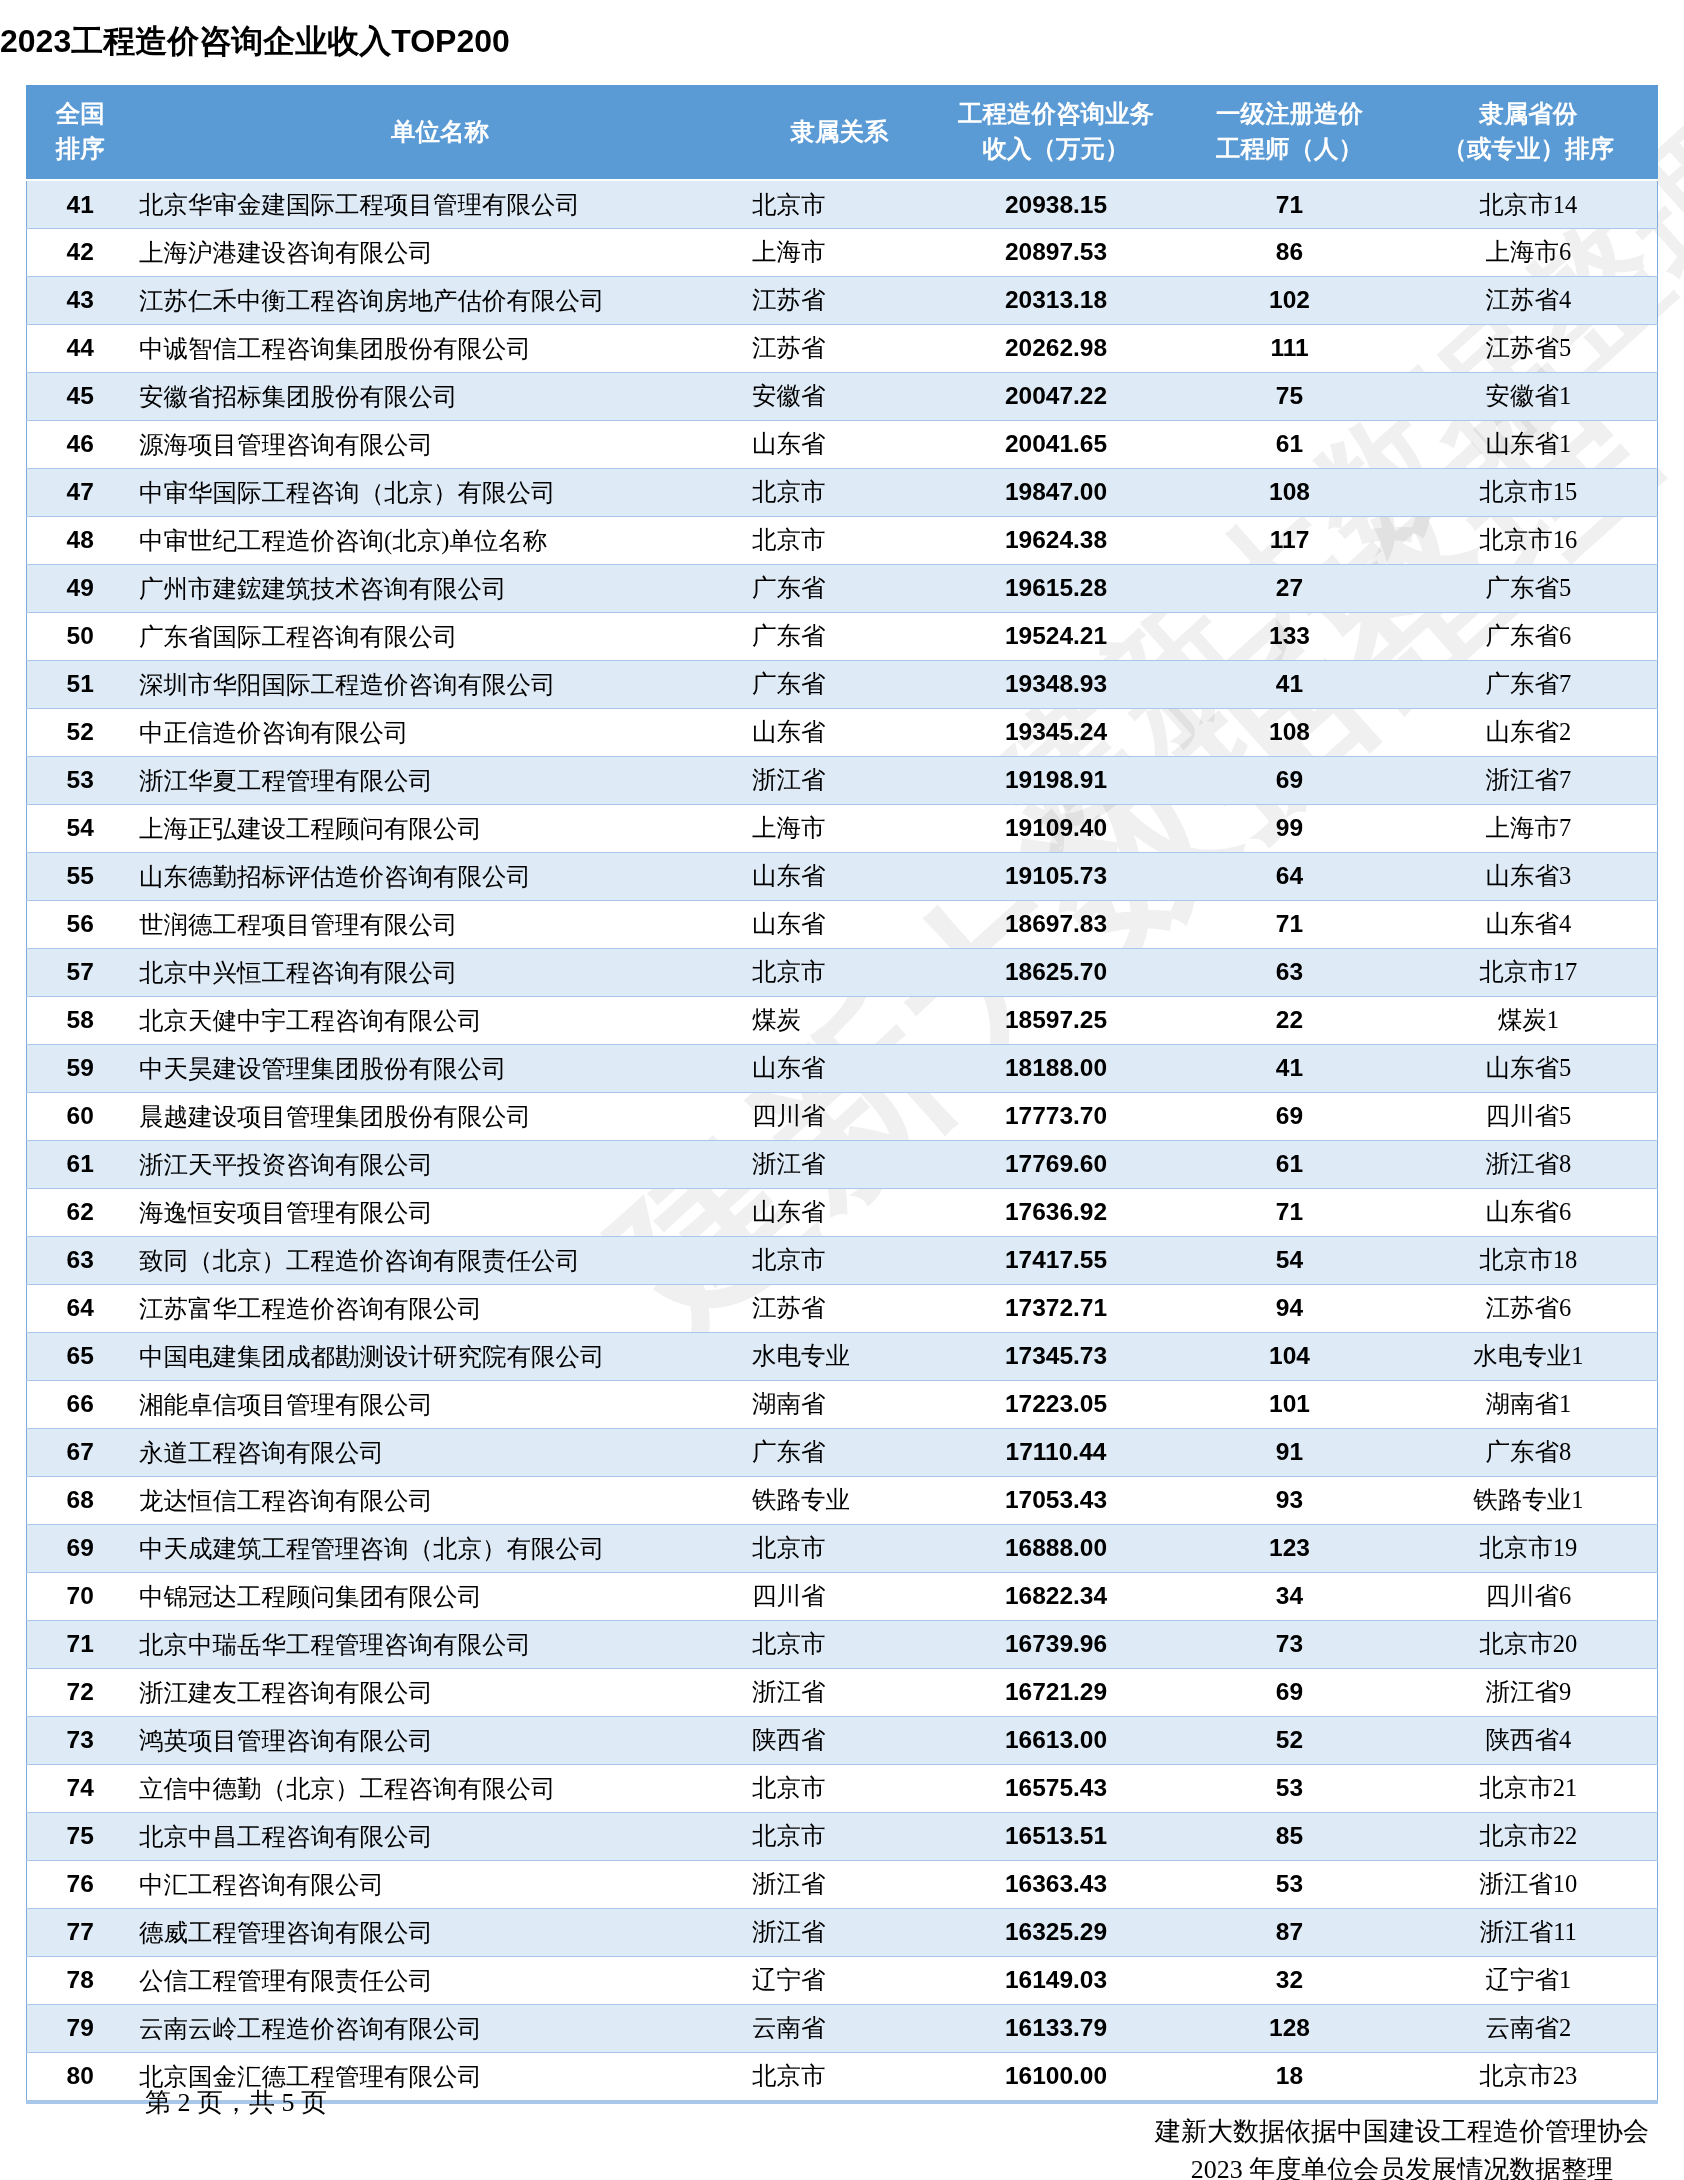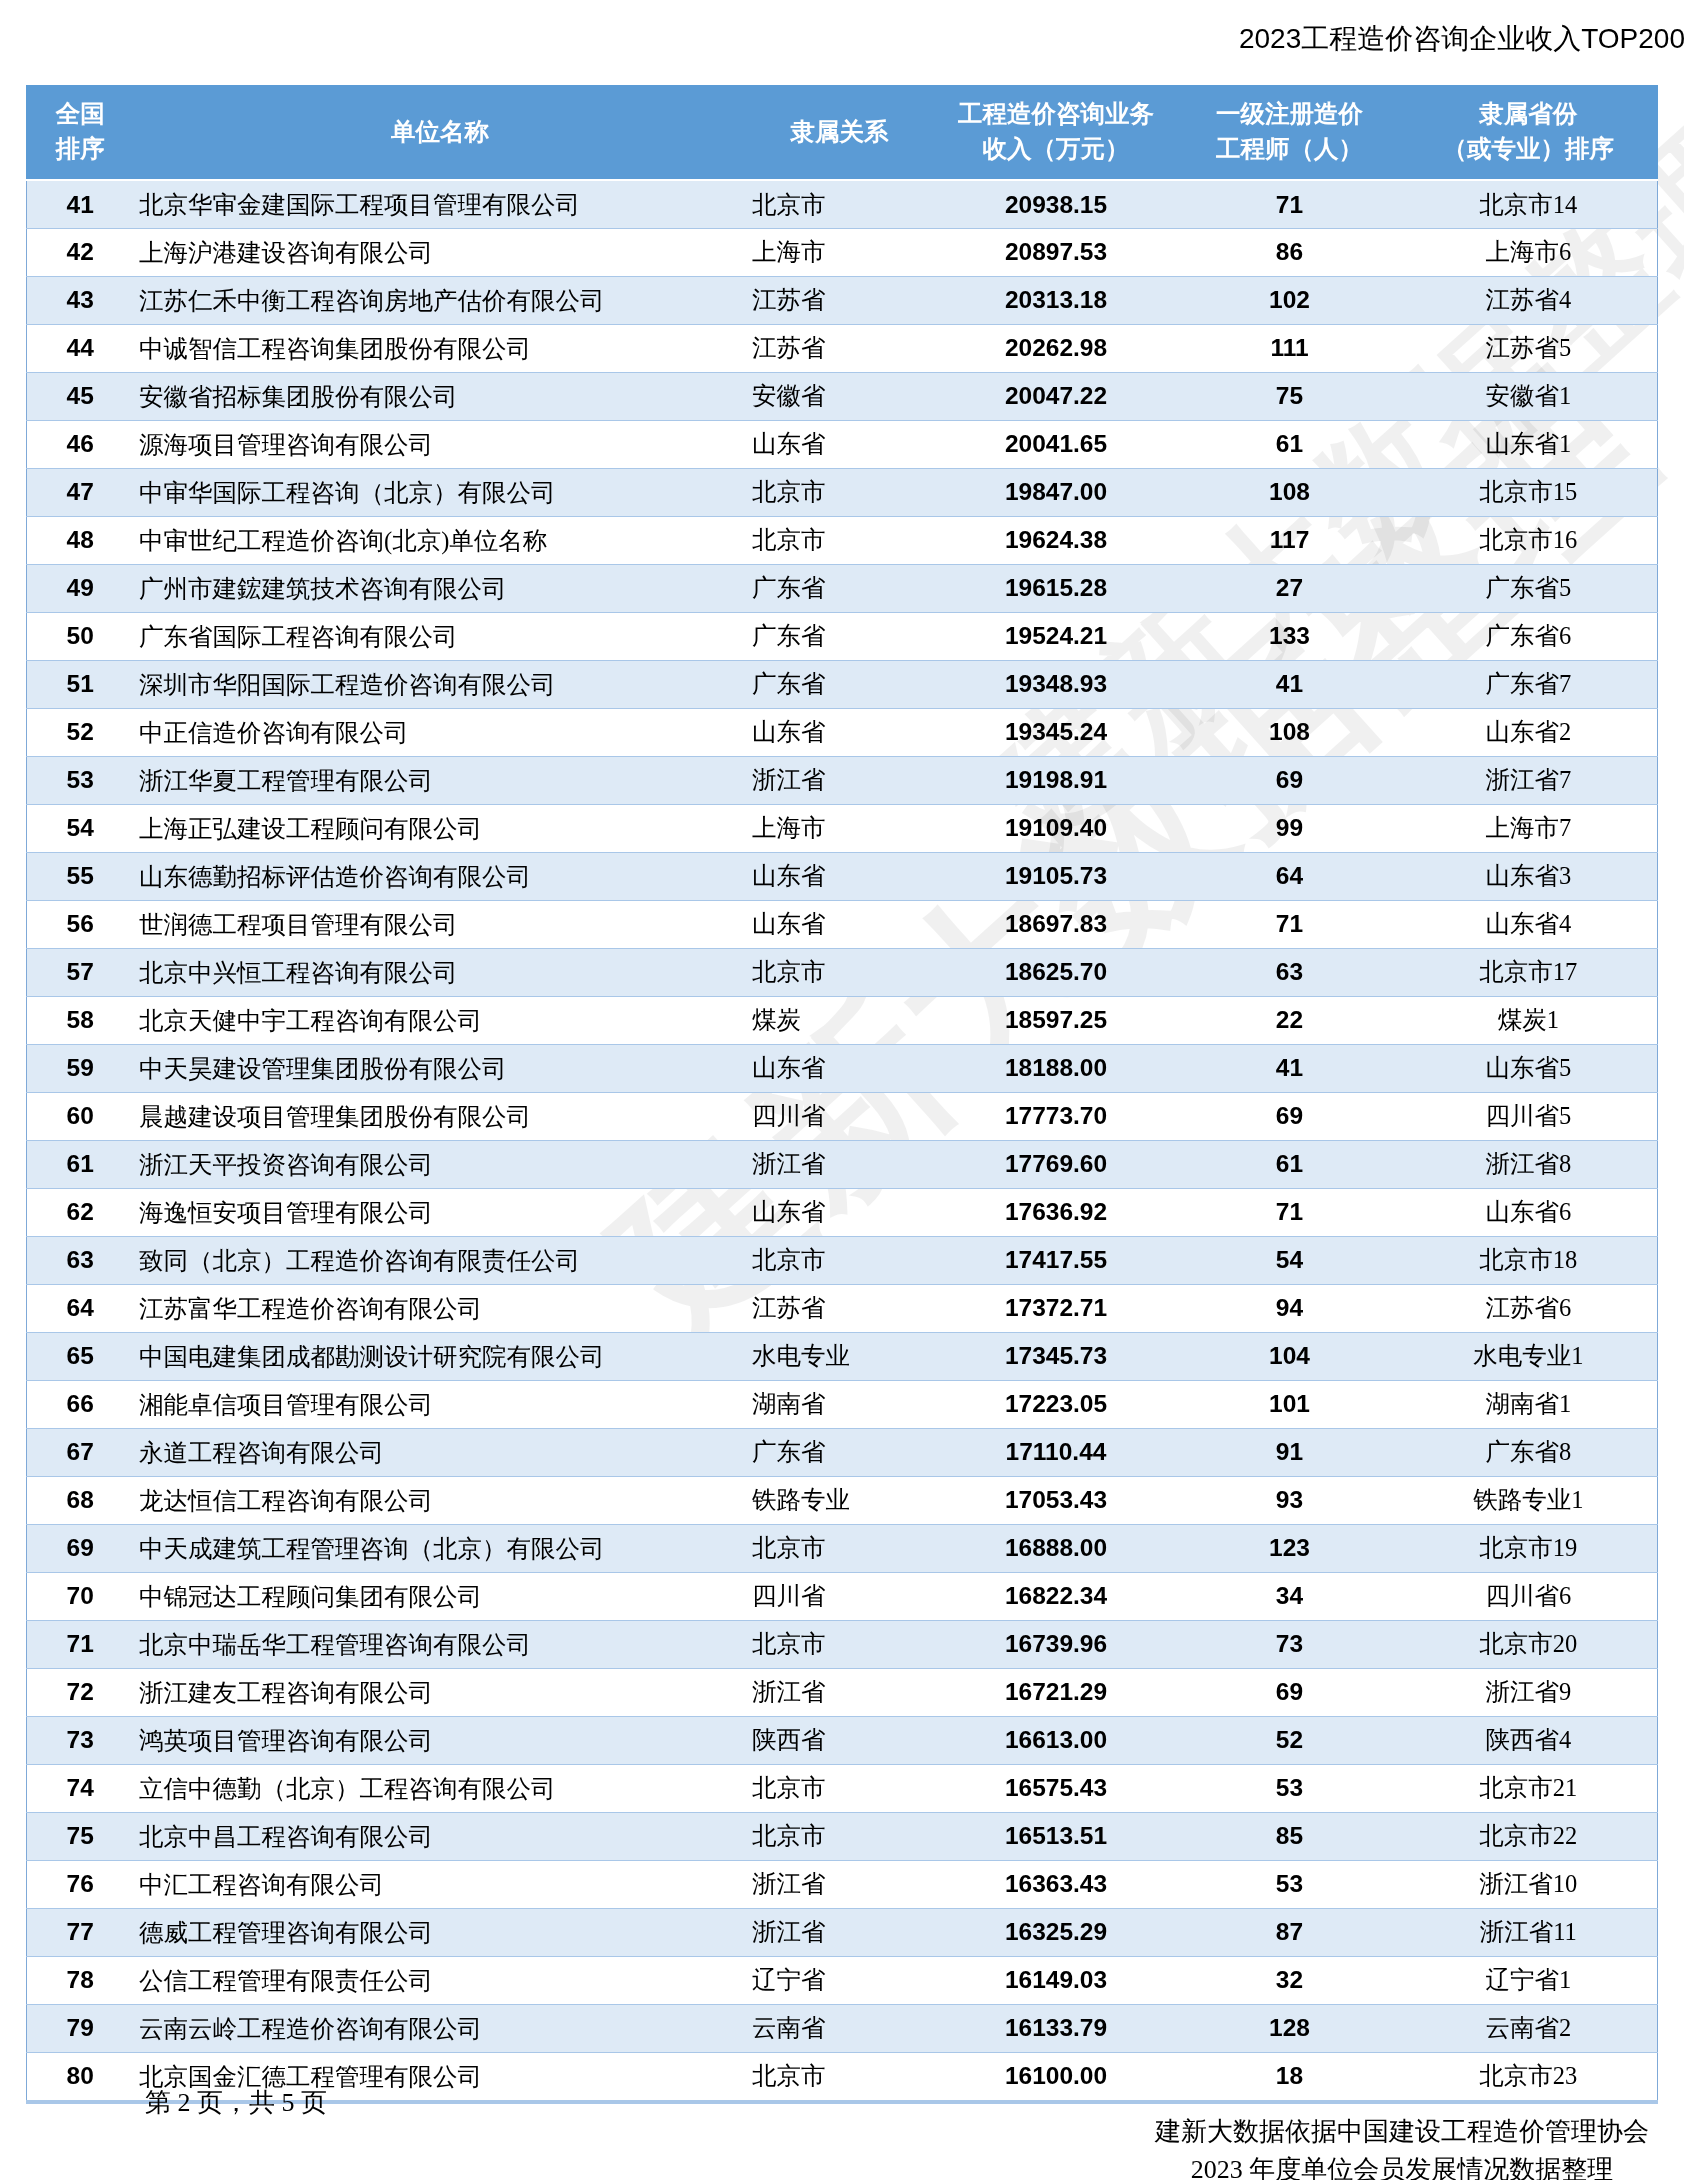--- a/index.html
+++ b/index.html
@@ -40,24 +40,24 @@
     color: #000;
     opacity: 0.055;
     white-space: nowrap;
     letter-spacing: 5.5px;
   }
   .wm-a { left: 564px; top: 1200px; font-size: 182px; transform: rotate(-42deg); transform-origin: left top; }
   .wm-b { left: 955px; top: 746px;  font-size: 136px; transform: rotate(-42deg); transform-origin: left top; }
 
   
   .doc-title {
-    text-align: right;
+    text-align: left;
     font-family: "Liberation Sans", "DejaVu Sans", sans-serif;
-    font-weight: normal;
-    font-size: 28px;
+    font-weight: bold;
+    font-size: 32px;
     letter-spacing: 0px;
     padding-top: 22px;
     line-height: 1.2;
     position: relative;
     z-index: 10;
   }
 
   
   .table-wrap {
     position: absolute;

